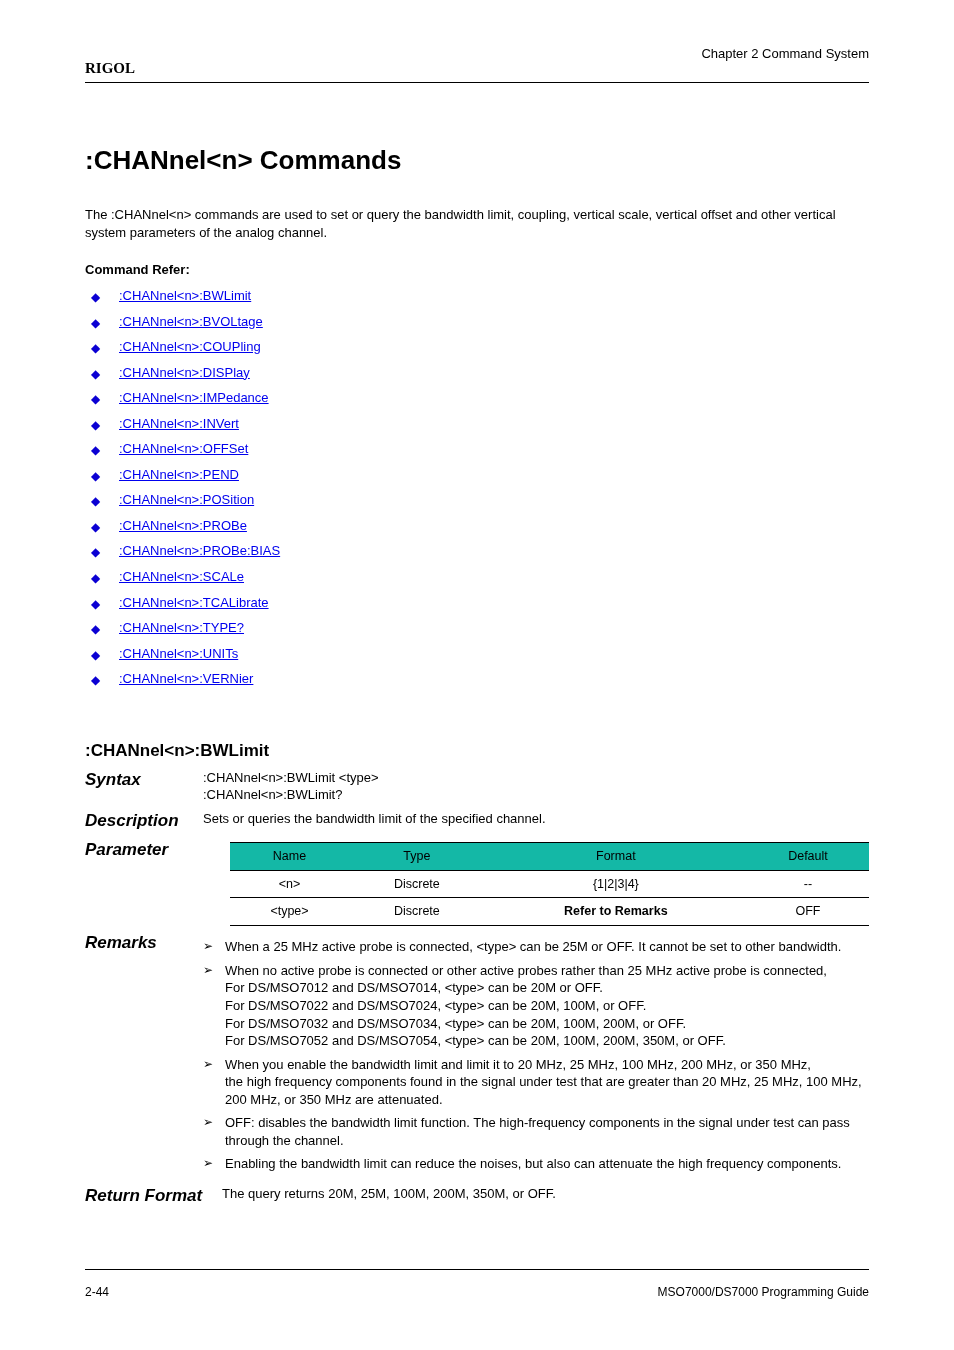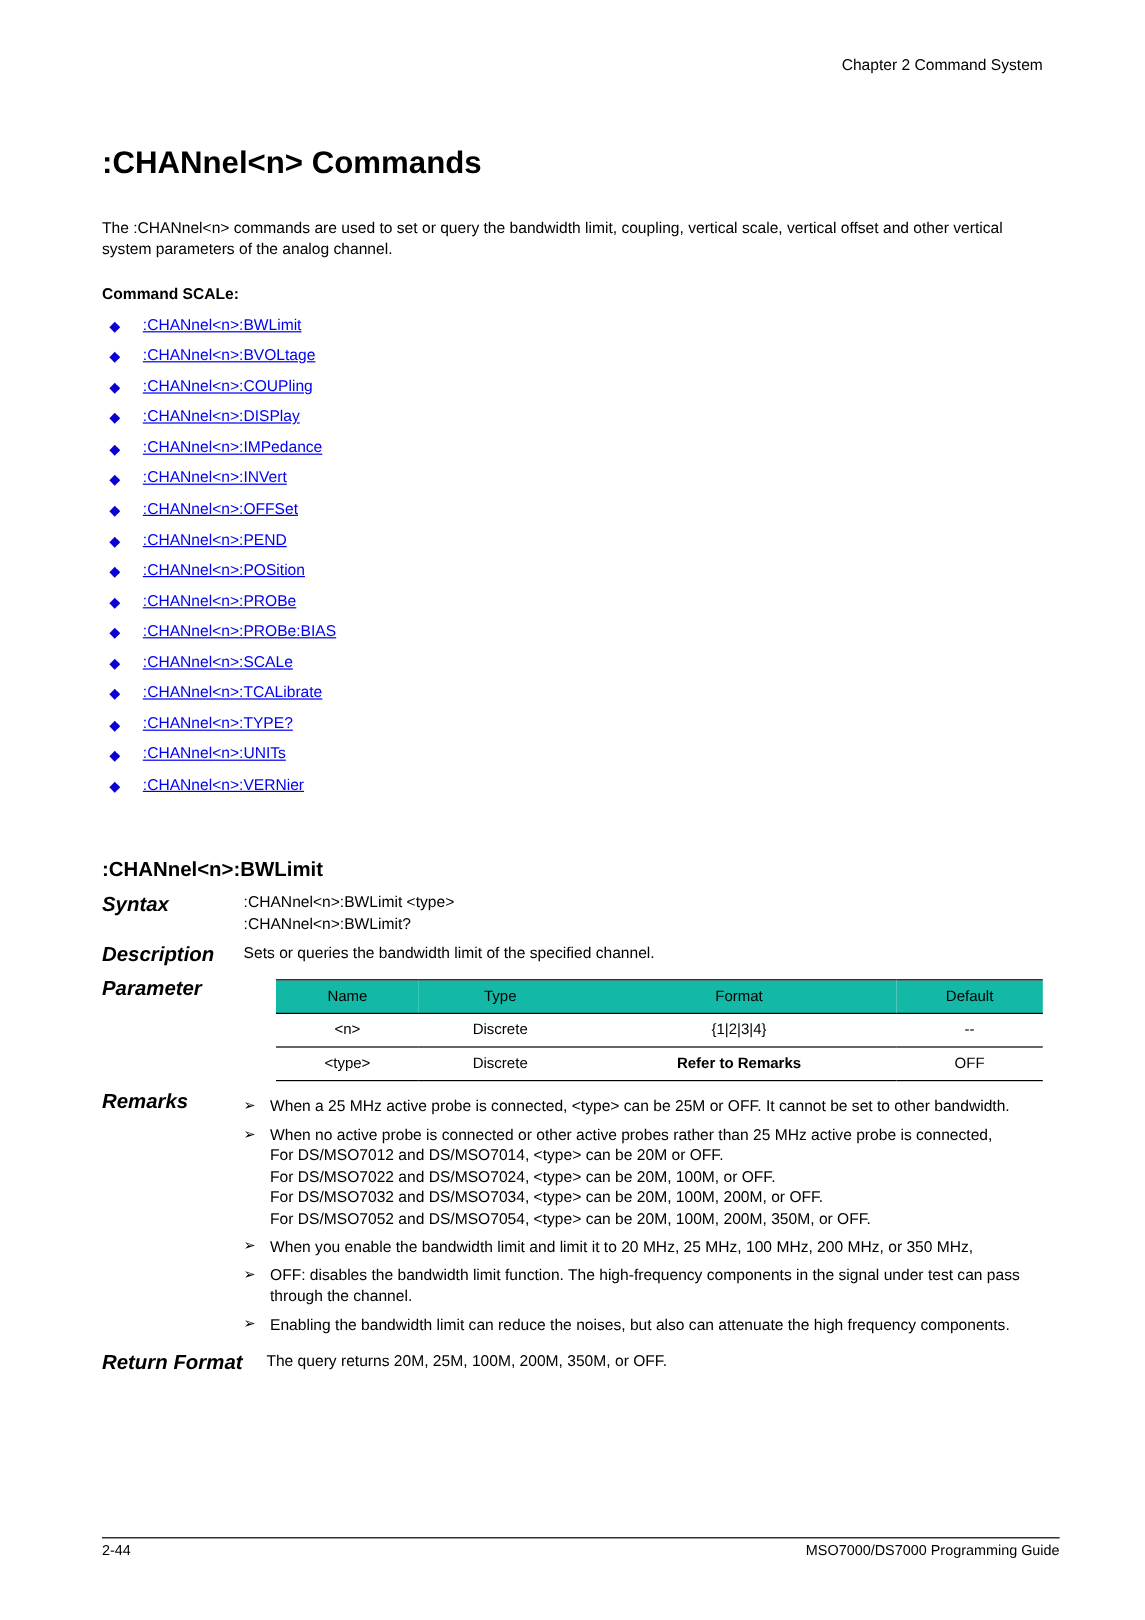--- a/index.html
+++ b/index.html
@@ -122,38 +122,39 @@
     font-size: 12px;
     color:#000;
   }
   .code {
     font-family: Arial, sans-serif;
   }
   .footer {
     position: absolute;
     bottom: 50px;
     left: 85px;
-    right: 71px;
+    right: 85px;
     border-top: 1px solid #000;
-    padding-top: 2px;
+    padding-top: 14px;
     font-size: 12px;
   }
   .footer-left { float: left; }
   .footer-right { float: right; }
 </style>
 </head>
 <body>
 
 <div class="page">
+  <div class="top-brand">RIGOL</div>
   <div class="chapter-label">Chapter 2 Command System</div>
 
   <div class="section-h1">:CHANnel&lt;n&gt; Commands</div>
   <div class="intro-cmds">The :CHANnel&lt;n&gt; commands are used to set or query the bandwidth limit, coupling, vertical scale, vertical offset and other vertical system parameters of the analog channel.</div>
 
-  <div style="font-weight:bold;margin-bottom:8px;">Command SCALe:</div>
+  <div style="font-weight:bold;margin-bottom:8px;">Command Refer:</div>
 
   <ul class="cmd-list">
     <li><span class="diamond-bullet">◆</span><a href="#">:CHANnel&lt;n&gt;:BWLimit</a></li>
     <li><span class="diamond-bullet">◆</span><a href="#">:CHANnel&lt;n&gt;:BVOLtage</a></li>
     <li><span class="diamond-bullet">◆</span><a href="#">:CHANnel&lt;n&gt;:COUPling</a></li>
     <li><span class="diamond-bullet">◆</span><a href="#">:CHANnel&lt;n&gt;:DISPlay</a></li>
     <li><span class="diamond-bullet">◆</span><a href="#">:CHANnel&lt;n&gt;:IMPedance</a></li>
     <li><span class="diamond-bullet">◆</span><a href="#">:CHANnel&lt;n&gt;:INVert</a></li>
     <li><span class="diamond-bullet">◆</span><a href="#">:CHANnel&lt;n&gt;:OFFSet</a></li>
     <li><span class="diamond-bullet">◆</span><a href="#">:CHANnel&lt;n&gt;:PEND</a></li>
@@ -217,20 +218,21 @@
     <div class="detail-body">
       <ul class="arrow-list">
         <li><span class="arrow-bullet">➢</span><span>When a 25 MHz active probe is connected, &lt;type&gt; can be 25M or OFF. It cannot be set to other bandwidth.</span></li>
         <li><span class="arrow-bullet">➢</span><span>When no active probe is connected or other active probes rather than 25 MHz active probe is connected,</span>
           <div>For DS/MSO7012 and DS/MSO7014, &lt;type&gt; can be 20M or OFF.</div>
           <div>For DS/MSO7022 and DS/MSO7024, &lt;type&gt; can be 20M, 100M, or OFF.</div>
           <div>For DS/MSO7032 and DS/MSO7034, &lt;type&gt; can be 20M, 100M, 200M, or OFF.</div>
           <div>For DS/MSO7052 and DS/MSO7054, &lt;type&gt; can be 20M, 100M, 200M, 350M, or OFF.</div>
         </li>
         <li><span class="arrow-bullet">➢</span><span>When you enable the bandwidth limit and limit it to 20 MHz, 25 MHz, 100 MHz, 200 MHz, or 350 MHz,</span>
+          <div>the high frequency components found in the signal under test that are greater than 20 MHz, 25 MHz, 100 MHz, 200 MHz, or 350 MHz are attenuated.</div>
         </li>
         <li><span class="arrow-bullet">➢</span><span>OFF: disables the bandwidth limit function. The high-frequency components in the signal under test can pass through the channel.</span></li>
         <li><span class="arrow-bullet">➢</span><span>Enabling the bandwidth limit can reduce the noises, but also can attenuate the high frequency components.</span></li>
       </ul>
     </div>
   </div>
 
   <div class="detail-block" style="margin-top:6px;gap:19px;">
     <div class="detail-label">Return Format</div>
     <div class="detail-body">The query returns 20M, 25M, 100M, 200M, 350M, or OFF.</div>

